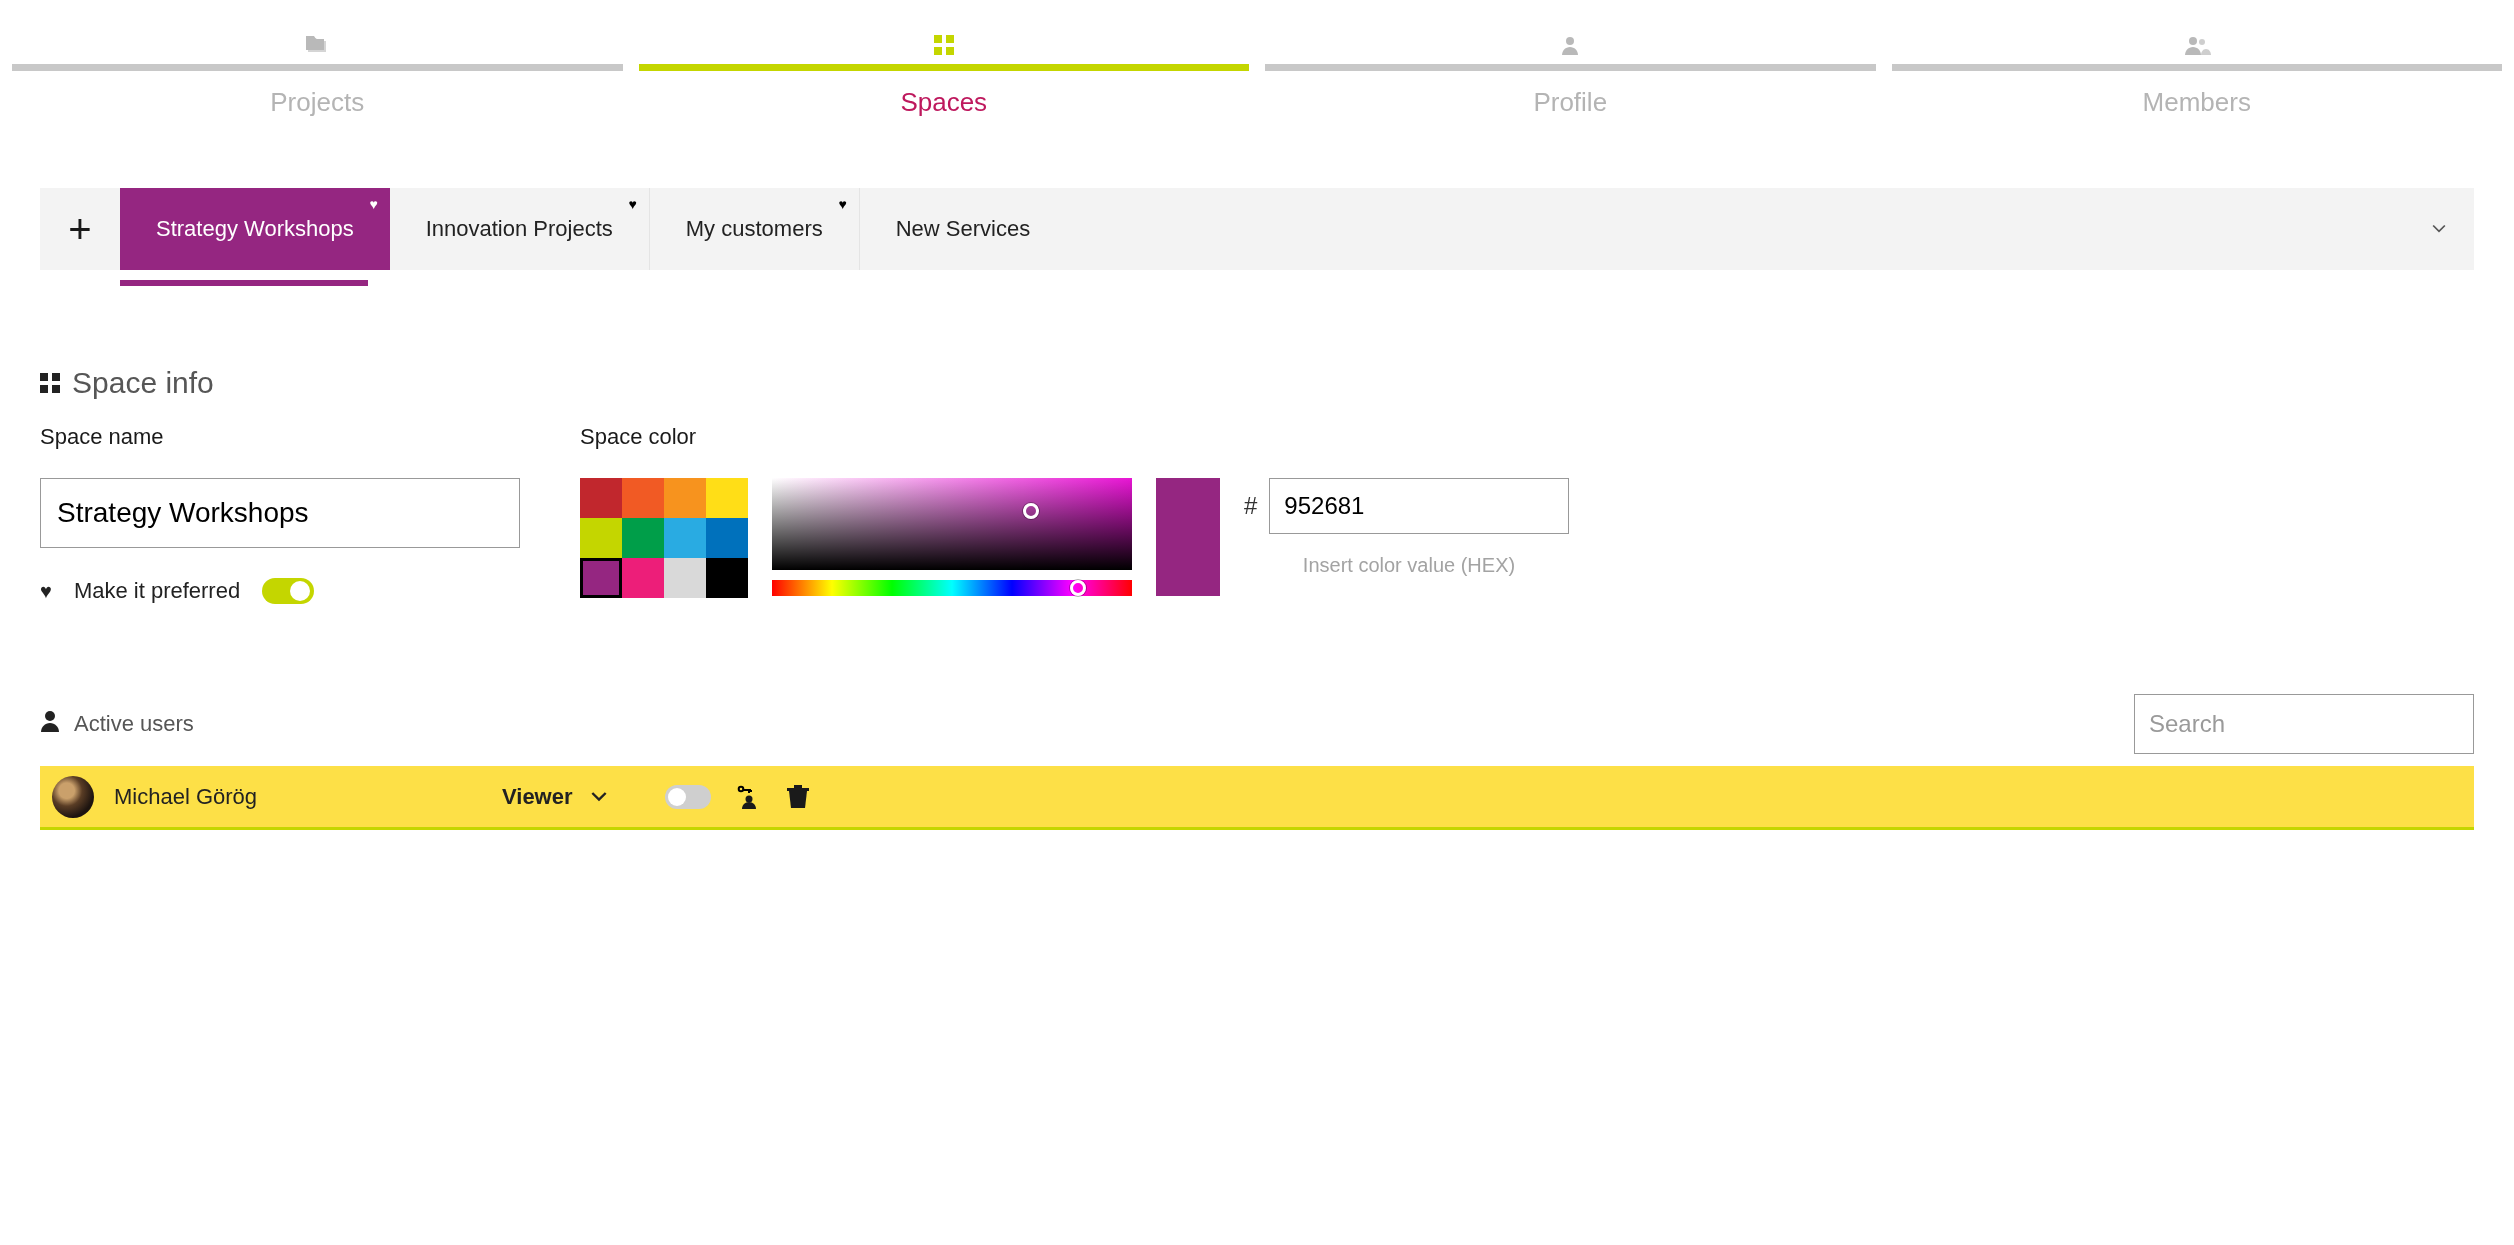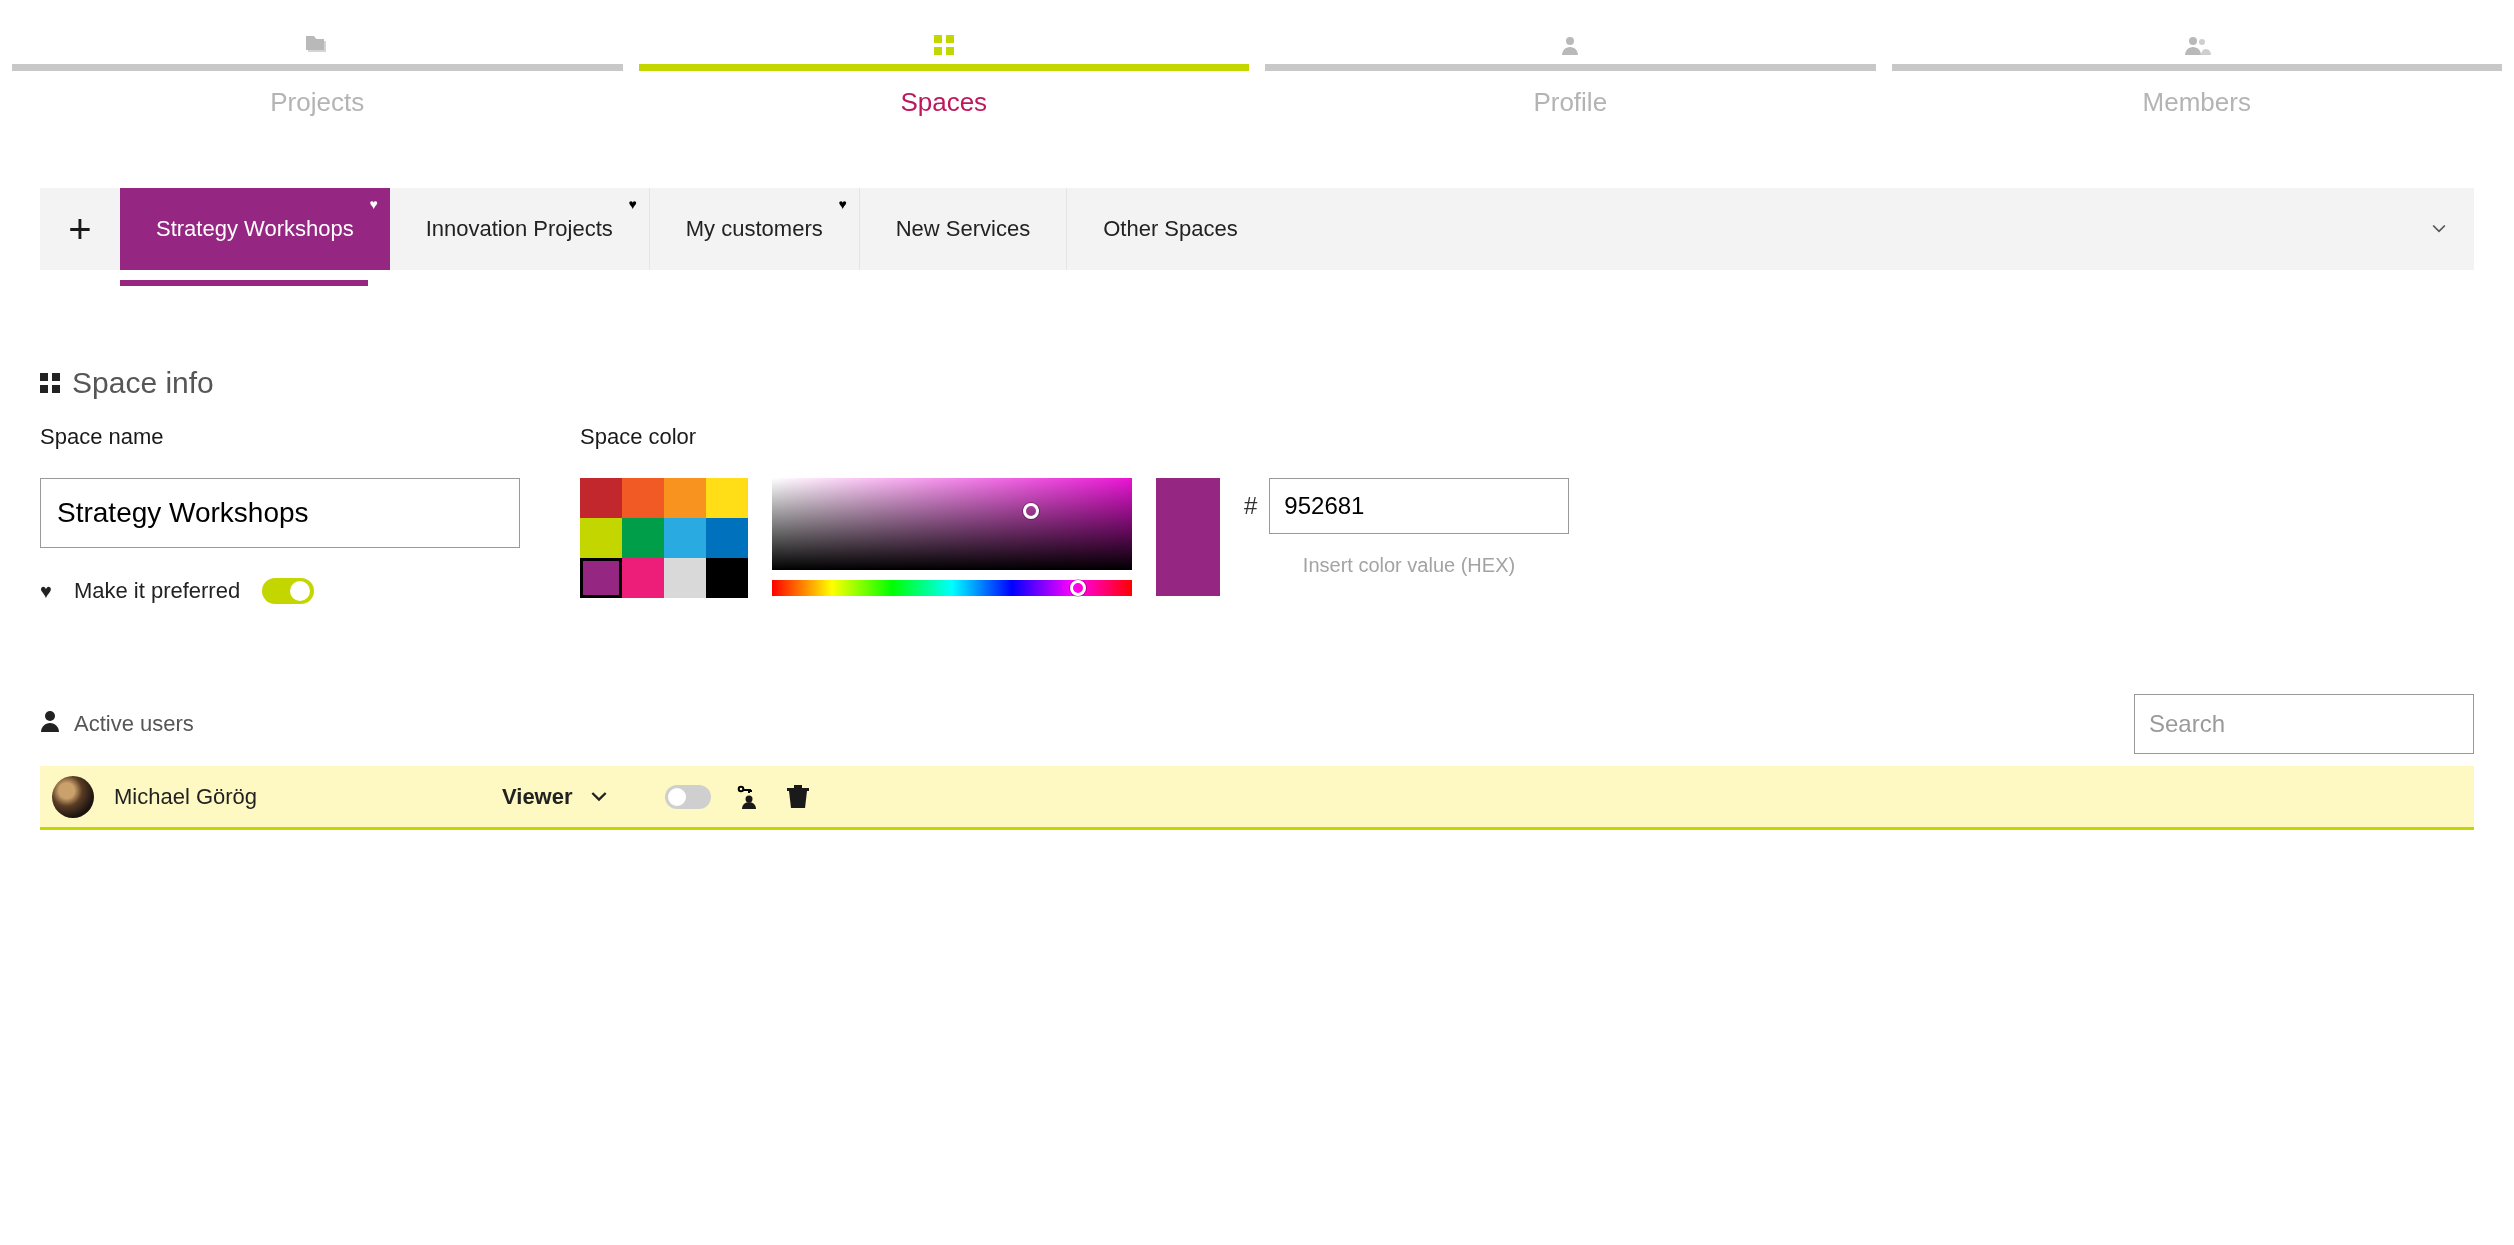--- a/index.html
+++ b/index.html
@@ -209,21 +209,21 @@
     color: #565656; font-size: 22px; font-weight: 300;
   }
   .users-header svg { fill: #222; }
   .search-input {
     width: 340px; height: 60px; border: 1px solid #999;
     font-size: 24px; padding: 12px 14px; font-family: inherit; color: #333;
   }
   .search-input::placeholder { color: #9a9a9a; }
 
   .user-row {
-    background: #fef9c3;
+    background: #fde047;
     border-bottom: 3px solid #c4d600;
     display: flex;
     align-items: center;
     height: 64px;
     padding: 0 12px 0 12px;
     gap: 20px;
   }
   .avatar {
     width: 42px; height: 42px; border-radius: 50%;
     background: radial-gradient(circle at 35% 35%, #caa06b 0 20%, #5a3d25 40%, #1d1410 70%);
@@ -312,23 +312,20 @@
       <div class="space-tab">
         <span class="heart-marker">♥</span>
         <span>Innovation Projects</span>
       </div>
       <div class="space-tab">
         <span class="heart-marker">♥</span>
         <span>My customers</span>
       </div>
       <div class="space-tab">
         <span>New Services</span>
-      </div>
-      <div class="space-tab">
-        <span>Other Spaces</span>
       </div>
     </div>
     <div class="spaces-rest">
       <svg class="chevron-down-small" viewBox="0 0 12 8">
           <path d="M1 1l5 5 5-5" stroke="#555" stroke-width="1.5" fill="none"></path>
         </svg>
     </div>
   </div>
   <div class="active-underline" style="background: rgb(149, 38, 129);"></div>
 </div>

